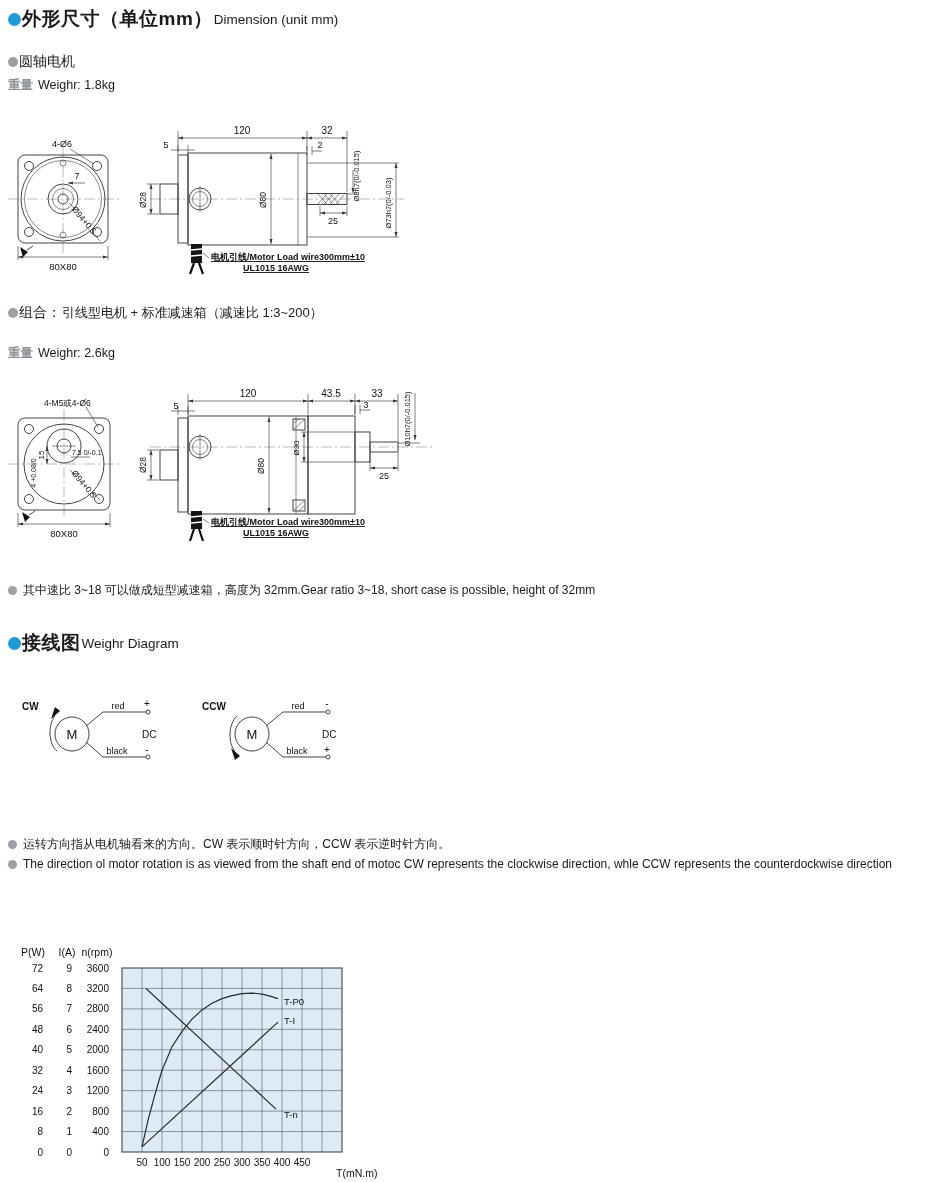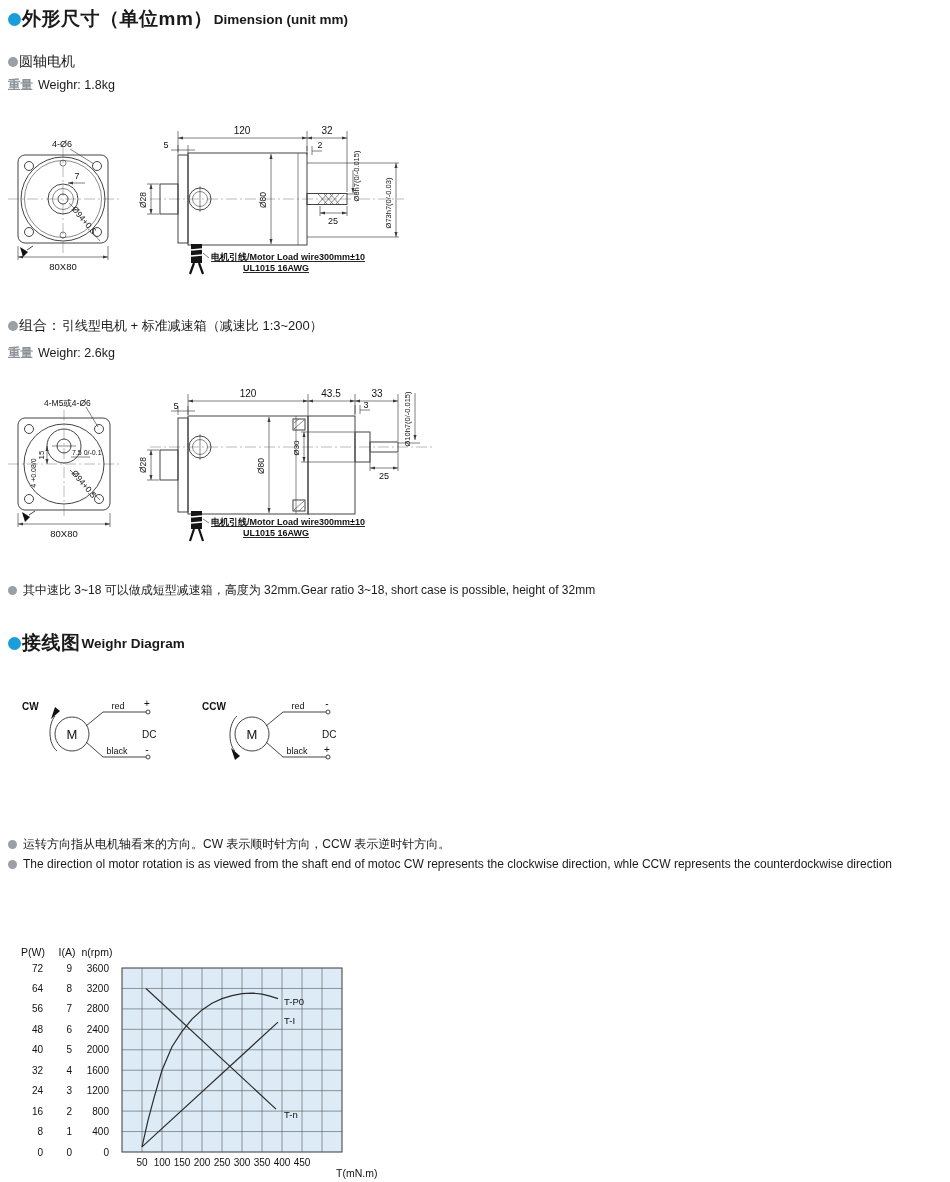--- a/index.html
+++ b/index.html
@@ -6,21 +6,21 @@
   html,body{background:#fff}
   #page{position:relative;width:950px;height:1182px;background:#ffffff;
         font-family:"Liberation Sans",sans-serif;color:#1a1a1a;overflow:hidden}
   .abs{position:absolute}
   .sec{display:flex;align-items:center;gap:1px;white-space:nowrap}
   .dot{border-radius:50%;flex:none}
   .dot-blue{width:13px;height:13px;background:var(--accent-blue,#1b9dd9)}
   .dot-gray{width:10px;height:10px;background:var(--accent-gray,#9aa0a6)}
   .dot-gray-sm{width:9px;height:9px;background:var(--accent-gray,#9aa0a6)}
   .zh-big{font-size:19px;font-weight:bold;letter-spacing:.5px}
-  .en-big{font-size:13.5px;font-weight:bold}
+  .en-big{font-size:13.5px;font-weight:normal}
   .zh-mid{font-size:14px;font-weight:normal}
   .zh-reg{font-size:13px}
   .weight{font-size:12.5px;display:flex;gap:5px;align-items:baseline}
   .weight .zh{color:#8a9095;font-weight:bold}
   .note{font-size:12px;display:flex;align-items:center;gap:6px;white-space:nowrap}
   svg{overflow:visible}
   svg text{fill:#111;stroke:none;font-family:"Liberation Sans",sans-serif}
   .ln{stroke:#3a3a3a;fill:none;stroke-width:.95}
   .lnth{stroke:#3a3a3a;fill:none;stroke-width:.6}
   .cl{stroke:#808080;fill:none;stroke-width:.55;stroke-dasharray:11 3 2 3}
@@ -145,21 +145,21 @@
       <line x1="191" y1="250" x2="202" y2="249" stroke="#fff" stroke-width="1.4"></line>
       <line x1="191" y1="256" x2="202" y2="255" stroke="#fff" stroke-width="1.4"></line>
       <line x1="194" y1="263" x2="190" y2="274" stroke="#111" stroke-width="2.2"></line>
       <line x1="199" y1="263" x2="203" y2="274" stroke="#111" stroke-width="2.2"></line>
       <line class="dim" x1="203" y1="253" x2="209" y2="258"></line>
       <text class="cable-text" x="211" y="260">电机引线/Motor Load wire300mm±10</text>
       <text class="cable-text" x="243" y="271">UL1015 16AWG</text>
     </g>
   </svg>
 
-  <div class="abs sec" style="left:8px;top:317px">
+  <div class="abs sec" style="left:8px;top:304px">
     <span class="dot dot-gray"></span>
     <span class="zh-mid">组合：</span>
     <span class="zh-reg">引线型电机 + 标准减速箱（减速比 1:3~200）</span>
   </div>
 
   <div class="abs weight" style="left:8px;top:345px">
     <span class="zh">重量</span>
     <span>Weighr: 2.6kg</span>
   </div>
 

